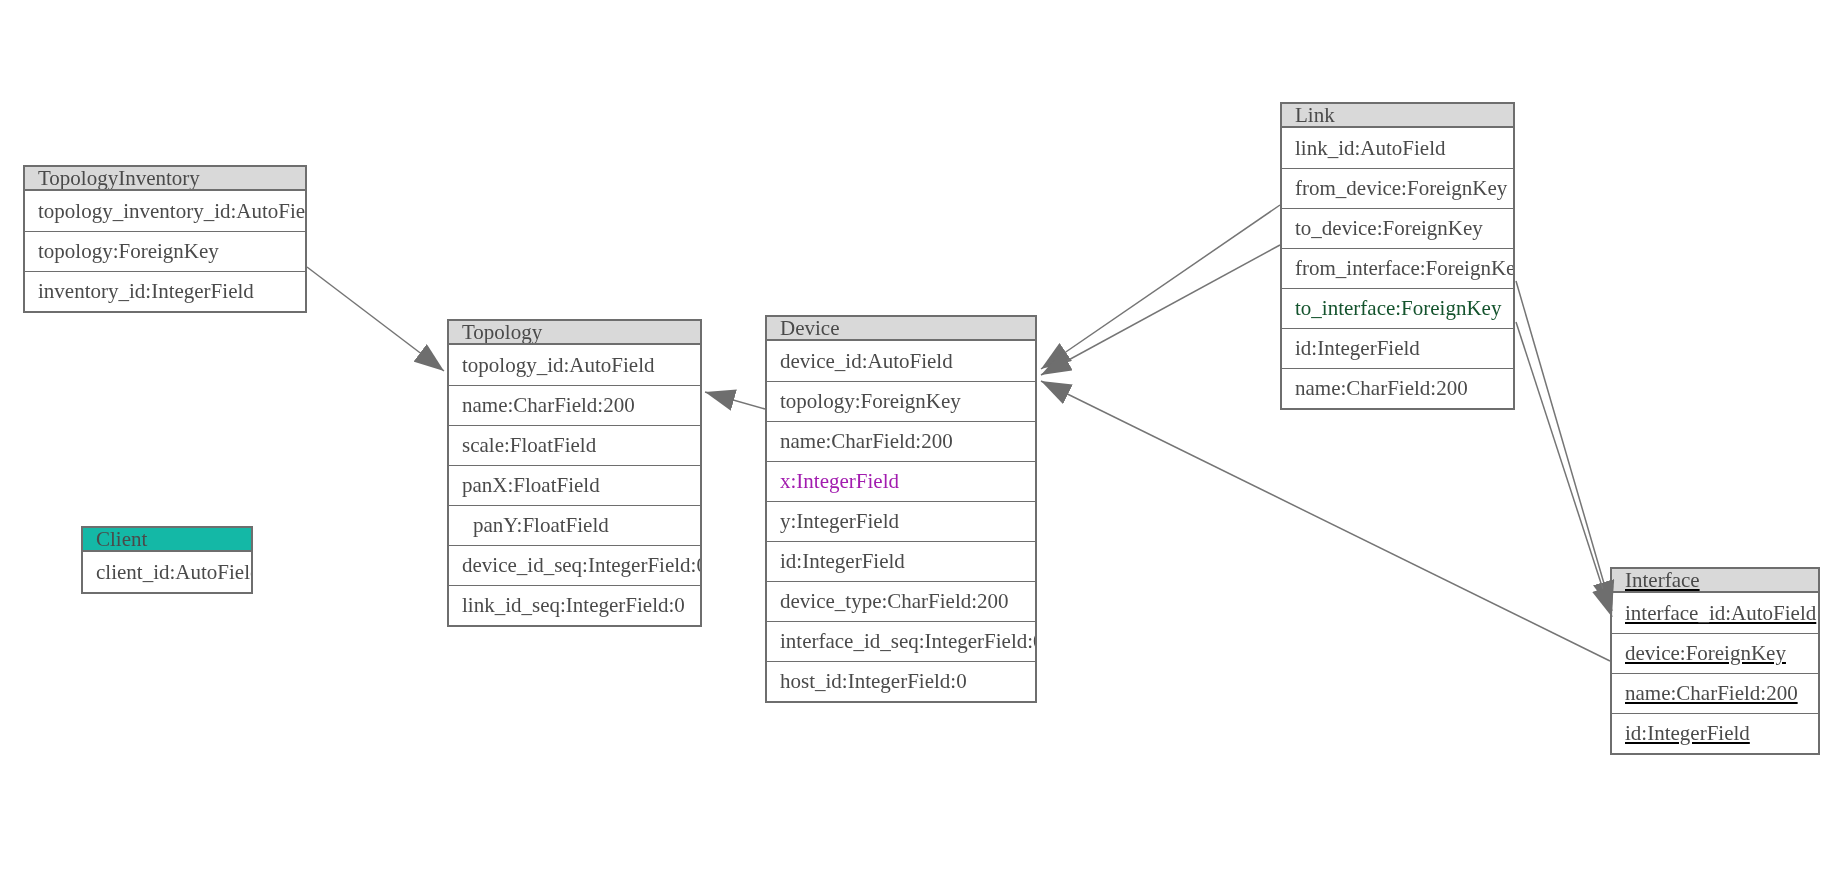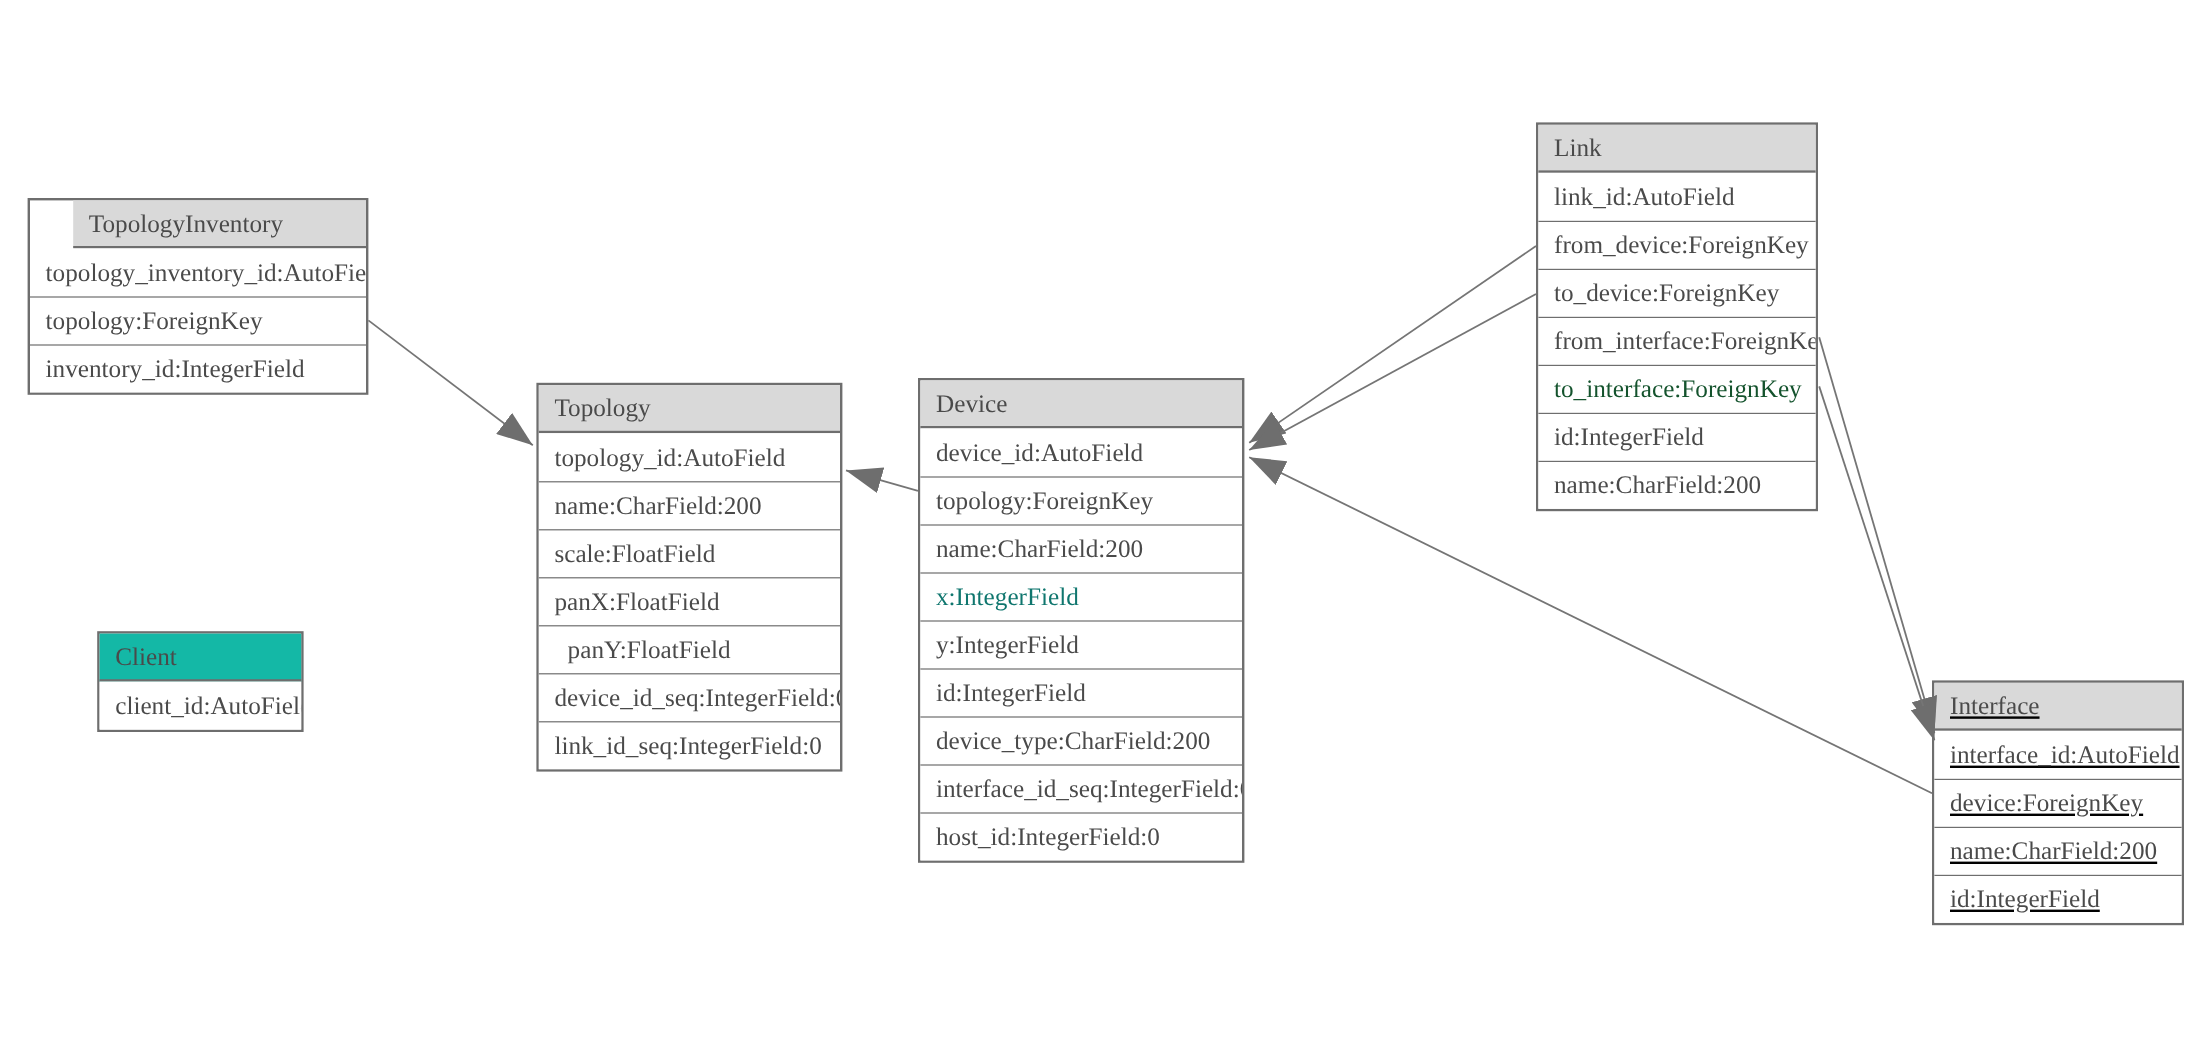--- a/index.html
+++ b/index.html
@@ -16,21 +16,21 @@
     overflow: hidden;
   }
   .entity {
     position: absolute;
     box-sizing: border-box;
     background: #ffffff;
     border: 2px solid #6e6e6e;
   }
   .entity-header {
     box-sizing: border-box;
-    height: 40px;
+    height: 24px;
     background: #d9d9d9;
     border-bottom: 2px solid #6e6e6e;
     display: flex;
     align-items: center;
     padding: 10px 13px;
     font-size: 21px;
     color: #4a4a4a;
     white-space: nowrap;
     overflow: hidden;
   }
@@ -58,21 +58,21 @@
     pointer-events: none;
     z-index: 10;
   }
 </style>
 </head>
 <body>
 
 <div id="stage" style="background: rgb(255, 255, 255);">
   <div id="entities">
       <div class="entity" style="left: 23px; top: 165px; width: 284px; border-color: rgb(110, 110, 110);">
-        <div class="entity-header" style="background: rgb(217, 217, 217); color: rgb(74, 74, 74); border-color: rgb(110, 110, 110); margin-left: 36px;">TopologyInventory</div>
+        <div class="entity-header" style="background: rgb(217, 217, 217); color: rgb(74, 74, 74); border-color: rgb(110, 110, 110);">TopologyInventory</div>
         <div class="entity-row" style="color: rgb(74, 74, 74);">topology_inventory_id:AutoField</div>
         <div class="entity-row" style="color: rgb(74, 74, 74);">topology:ForeignKey</div>
         <div class="entity-row" style="color: rgb(74, 74, 74);">inventory_id:IntegerField</div>
       </div>
       <div class="entity" style="left: 447px; top: 319px; width: 255px; border-color: rgb(110, 110, 110);">
         <div class="entity-header" style="background: rgb(217, 217, 217); color: rgb(74, 74, 74); border-color: rgb(110, 110, 110);">Topology</div>
         <div class="entity-row" style="color: rgb(74, 74, 74);">topology_id:AutoField</div>
         <div class="entity-row" style="color: rgb(74, 74, 74);">name:CharField:200</div>
         <div class="entity-row" style="color: rgb(74, 74, 74);">scale:FloatField</div>
         <div class="entity-row" style="color: rgb(74, 74, 74);">panX:FloatField</div>
@@ -82,21 +82,21 @@
       </div>
       <div class="entity" style="left: 81px; top: 526px; width: 172px; border-color: rgb(110, 110, 110);">
         <div class="entity-header" style="background: #14b8a6; color: rgb(74, 74, 74); border-color: rgb(110, 110, 110);">Client</div>
         <div class="entity-row" style="color: rgb(74, 74, 74);">client_id:AutoField</div>
       </div>
       <div class="entity" style="left: 765px; top: 315px; width: 272px; border-color: rgb(110, 110, 110);">
         <div class="entity-header" style="background: rgb(217, 217, 217); color: rgb(74, 74, 74); border-color: rgb(110, 110, 110);">Device</div>
         <div class="entity-row" style="color: rgb(74, 74, 74);">device_id:AutoField</div>
         <div class="entity-row" style="color: rgb(74, 74, 74);">topology:ForeignKey</div>
         <div class="entity-row" style="color: rgb(74, 74, 74);">name:CharField:200</div>
-        <div class="entity-row" style="color: #0f766e;">x:IntegerField</div>
+        <div class="entity-row" style="color: #a21caf;">x:IntegerField</div>
         <div class="entity-row" style="color: rgb(74, 74, 74);">y:IntegerField</div>
         <div class="entity-row" style="color: rgb(74, 74, 74);">id:IntegerField</div>
         <div class="entity-row" style="color: rgb(74, 74, 74);">device_type:CharField:200</div>
         <div class="entity-row" style="color: rgb(74, 74, 74);">interface_id_seq:IntegerField:0</div>
         <div class="entity-row" style="color: rgb(74, 74, 74);">host_id:IntegerField:0</div>
       </div>
       <div class="entity" style="left: 1280px; top: 102px; width: 235px; border-color: rgb(110, 110, 110);">
         <div class="entity-header" style="background: rgb(217, 217, 217); color: rgb(74, 74, 74); border-color: rgb(110, 110, 110);">Link</div>
         <div class="entity-row" style="color: rgb(74, 74, 74);">link_id:AutoField</div>
         <div class="entity-row" style="color: rgb(74, 74, 74);">from_device:ForeignKey</div>

